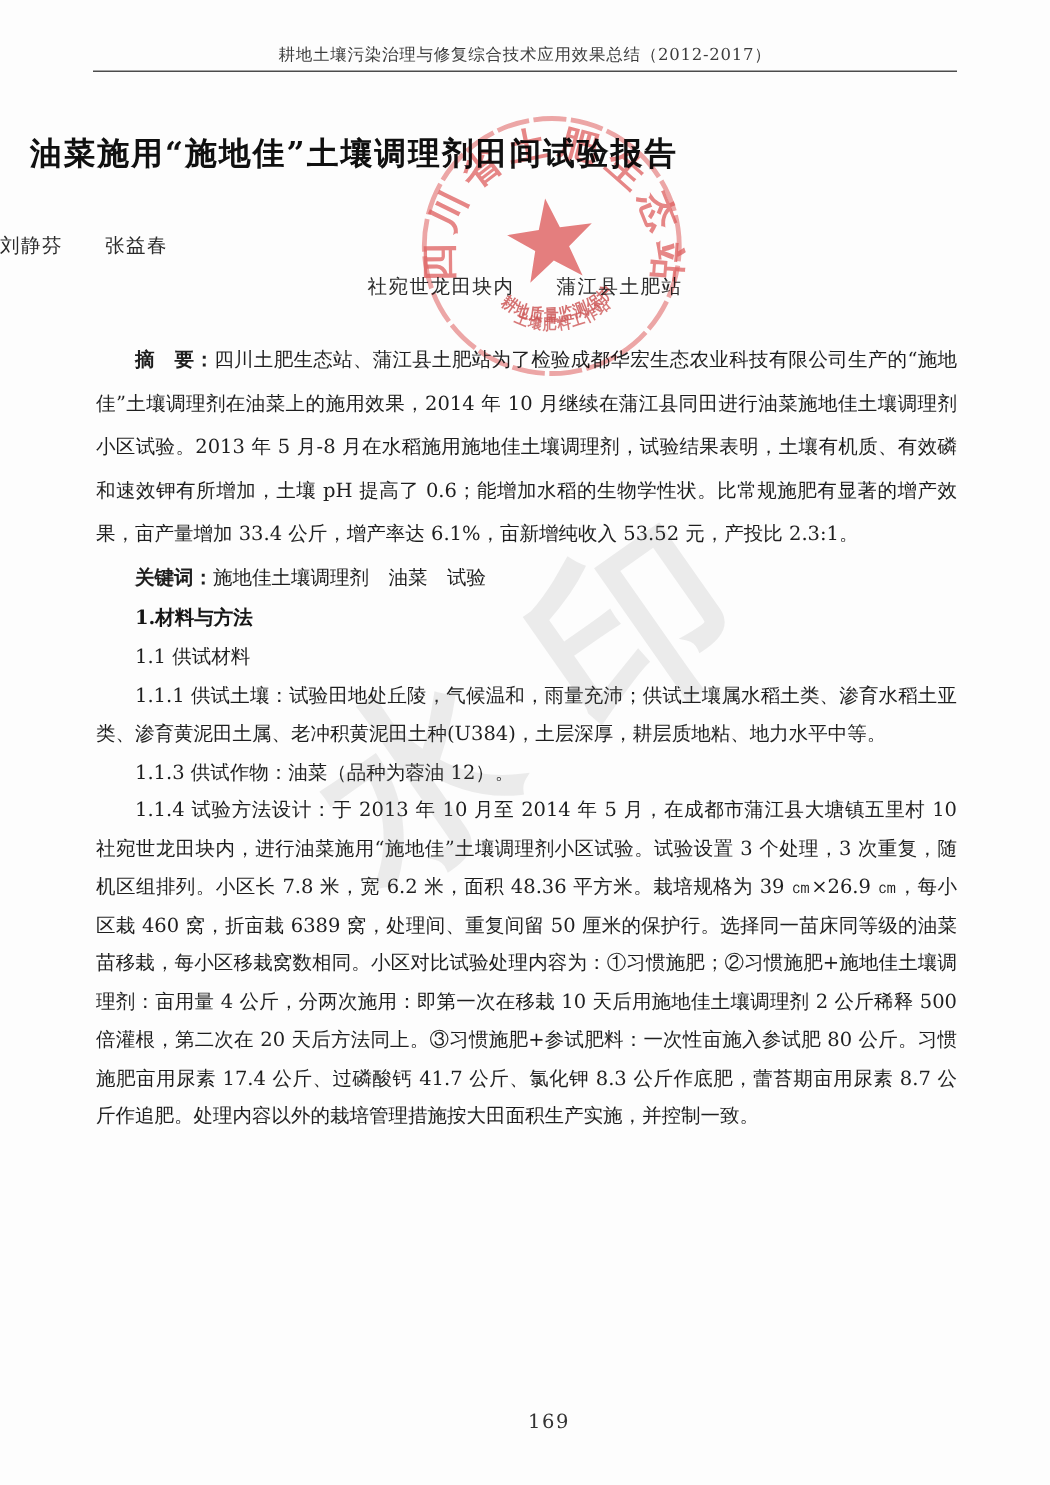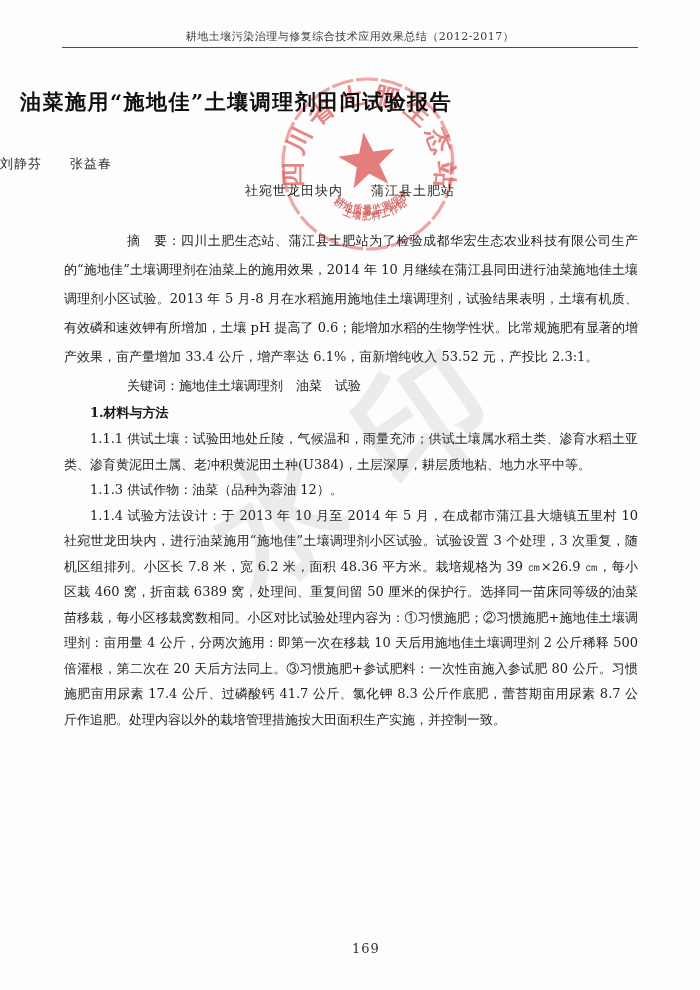--- a/index.html
+++ b/index.html
@@ -28,21 +28,21 @@
   }
   .affiliation{
     position:absolute;top:182px;left:0;width:100%;
     text-align:center;font-size:13px;color:#2a2a2a;letter-spacing:1px;
   }
   .content{
     position:absolute;top:226px;left:64px;width:574px;
     font-size:13px;text-align:justify;color:#1e1e1e;
   }
   .abstract,.keywords{line-height:29px;margin:0;text-indent:2em;}
-  .lbl{font-weight:normal;margin-left:37px;}
+  .lbl{font-weight:bold;}
   .sec-h1{margin:0;text-indent:2em;line-height:26px;font-weight:bold;color:#161616;}
   .sec-h2{margin:0;text-indent:2em;line-height:25.5px;}
   .para{margin:0;text-indent:2em;line-height:25.5px;}
   .page-number{
     position:absolute;top:941px;left:16px;width:100%;
     text-align:center;font-size:13px;color:#333;letter-spacing:1px;
   }
   
   .watermark{
     position:absolute;left:195px;top:370px;
@@ -90,20 +90,21 @@
 
   <div class="title">油菜施用“施地佳”土壤调理剂田间试验报告</div>
   <div class="authors">刘静芬　　张益春</div>
   <div class="affiliation">社宛世龙田块内　　蒲江县土肥站</div>
 
   <div class="content">
     <p class="abstract"><span class="lbl">摘　要：</span><span>四川土肥生态站、蒲江县土肥站为了检验成都华宏生态农业科技有限公司生产的“施地佳”土壤调理剂在油菜上的施用效果，2014 年 10 月继续在蒲江县同田进行油菜施地佳土壤调理剂小区试验。2013 年 5 月-8 月在水稻施用施地佳土壤调理剂，试验结果表明，土壤有机质、有效磷和速效钾有所增加，土壤 pH 提高了 0.6；能增加水稻的生物学性状。比常规施肥有显著的增产效果，亩产量增加 33.4 公斤，增产率达 6.1%，亩新增纯收入 53.52 元，产投比 2.3:1。</span></p>
     <p class="keywords"><span class="lbl">关键词：</span><span>施地佳土壤调理剂　油菜　试验</span></p>
 
     <p class="sec-h1">1.材料与方法</p>
+    <p class="sec-h2">1.1 供试材料</p>
     <p class="para">1.1.1 供试土壤：试验田地处丘陵，气候温和，雨量充沛；供试土壤属水稻土类、渗育水稻土亚类、渗育黄泥田土属、老冲积黄泥田土种(U384)，土层深厚，耕层质地粘、地力水平中等。</p>
     <p class="para">1.1.3 供试作物：油菜（品种为蓉油 12）。</p>
     <p class="para">1.1.4 试验方法设计：于 2013 年 10 月至 2014 年 5 月，在成都市蒲江县大塘镇五里村 10 社宛世龙田块内，进行油菜施用“施地佳”土壤调理剂小区试验。试验设置 3 个处理，3 次重复，随机区组排列。小区长 7.8 米，宽 6.2 米，面积 48.36 平方米。栽培规格为 39 ㎝×26.9 ㎝，每小区栽 460 窝，折亩栽 6389 窝，处理间、重复间留 50 厘米的保护行。选择同一苗床同等级的油菜苗移栽，每小区移栽窝数相同。小区对比试验处理内容为：①习惯施肥；②习惯施肥+施地佳土壤调理剂：亩用量 4 公斤，分两次施用：即第一次在移栽 10 天后用施地佳土壤调理剂 2 公斤稀释 500 倍灌根，第二次在 20 天后方法同上。③习惯施肥+参试肥料：一次性亩施入参试肥 80 公斤。习惯施肥亩用尿素 17.4 公斤、过磷酸钙 41.7 公斤、氯化钾 8.3 公斤作底肥，蕾苔期亩用尿素 8.7 公斤作追肥。处理内容以外的栽培管理措施按大田面积生产实施，并控制一致。</p>
   </div>
 
   <div class="page-number">169</div>
 
 </div>
 
 </body></html>

